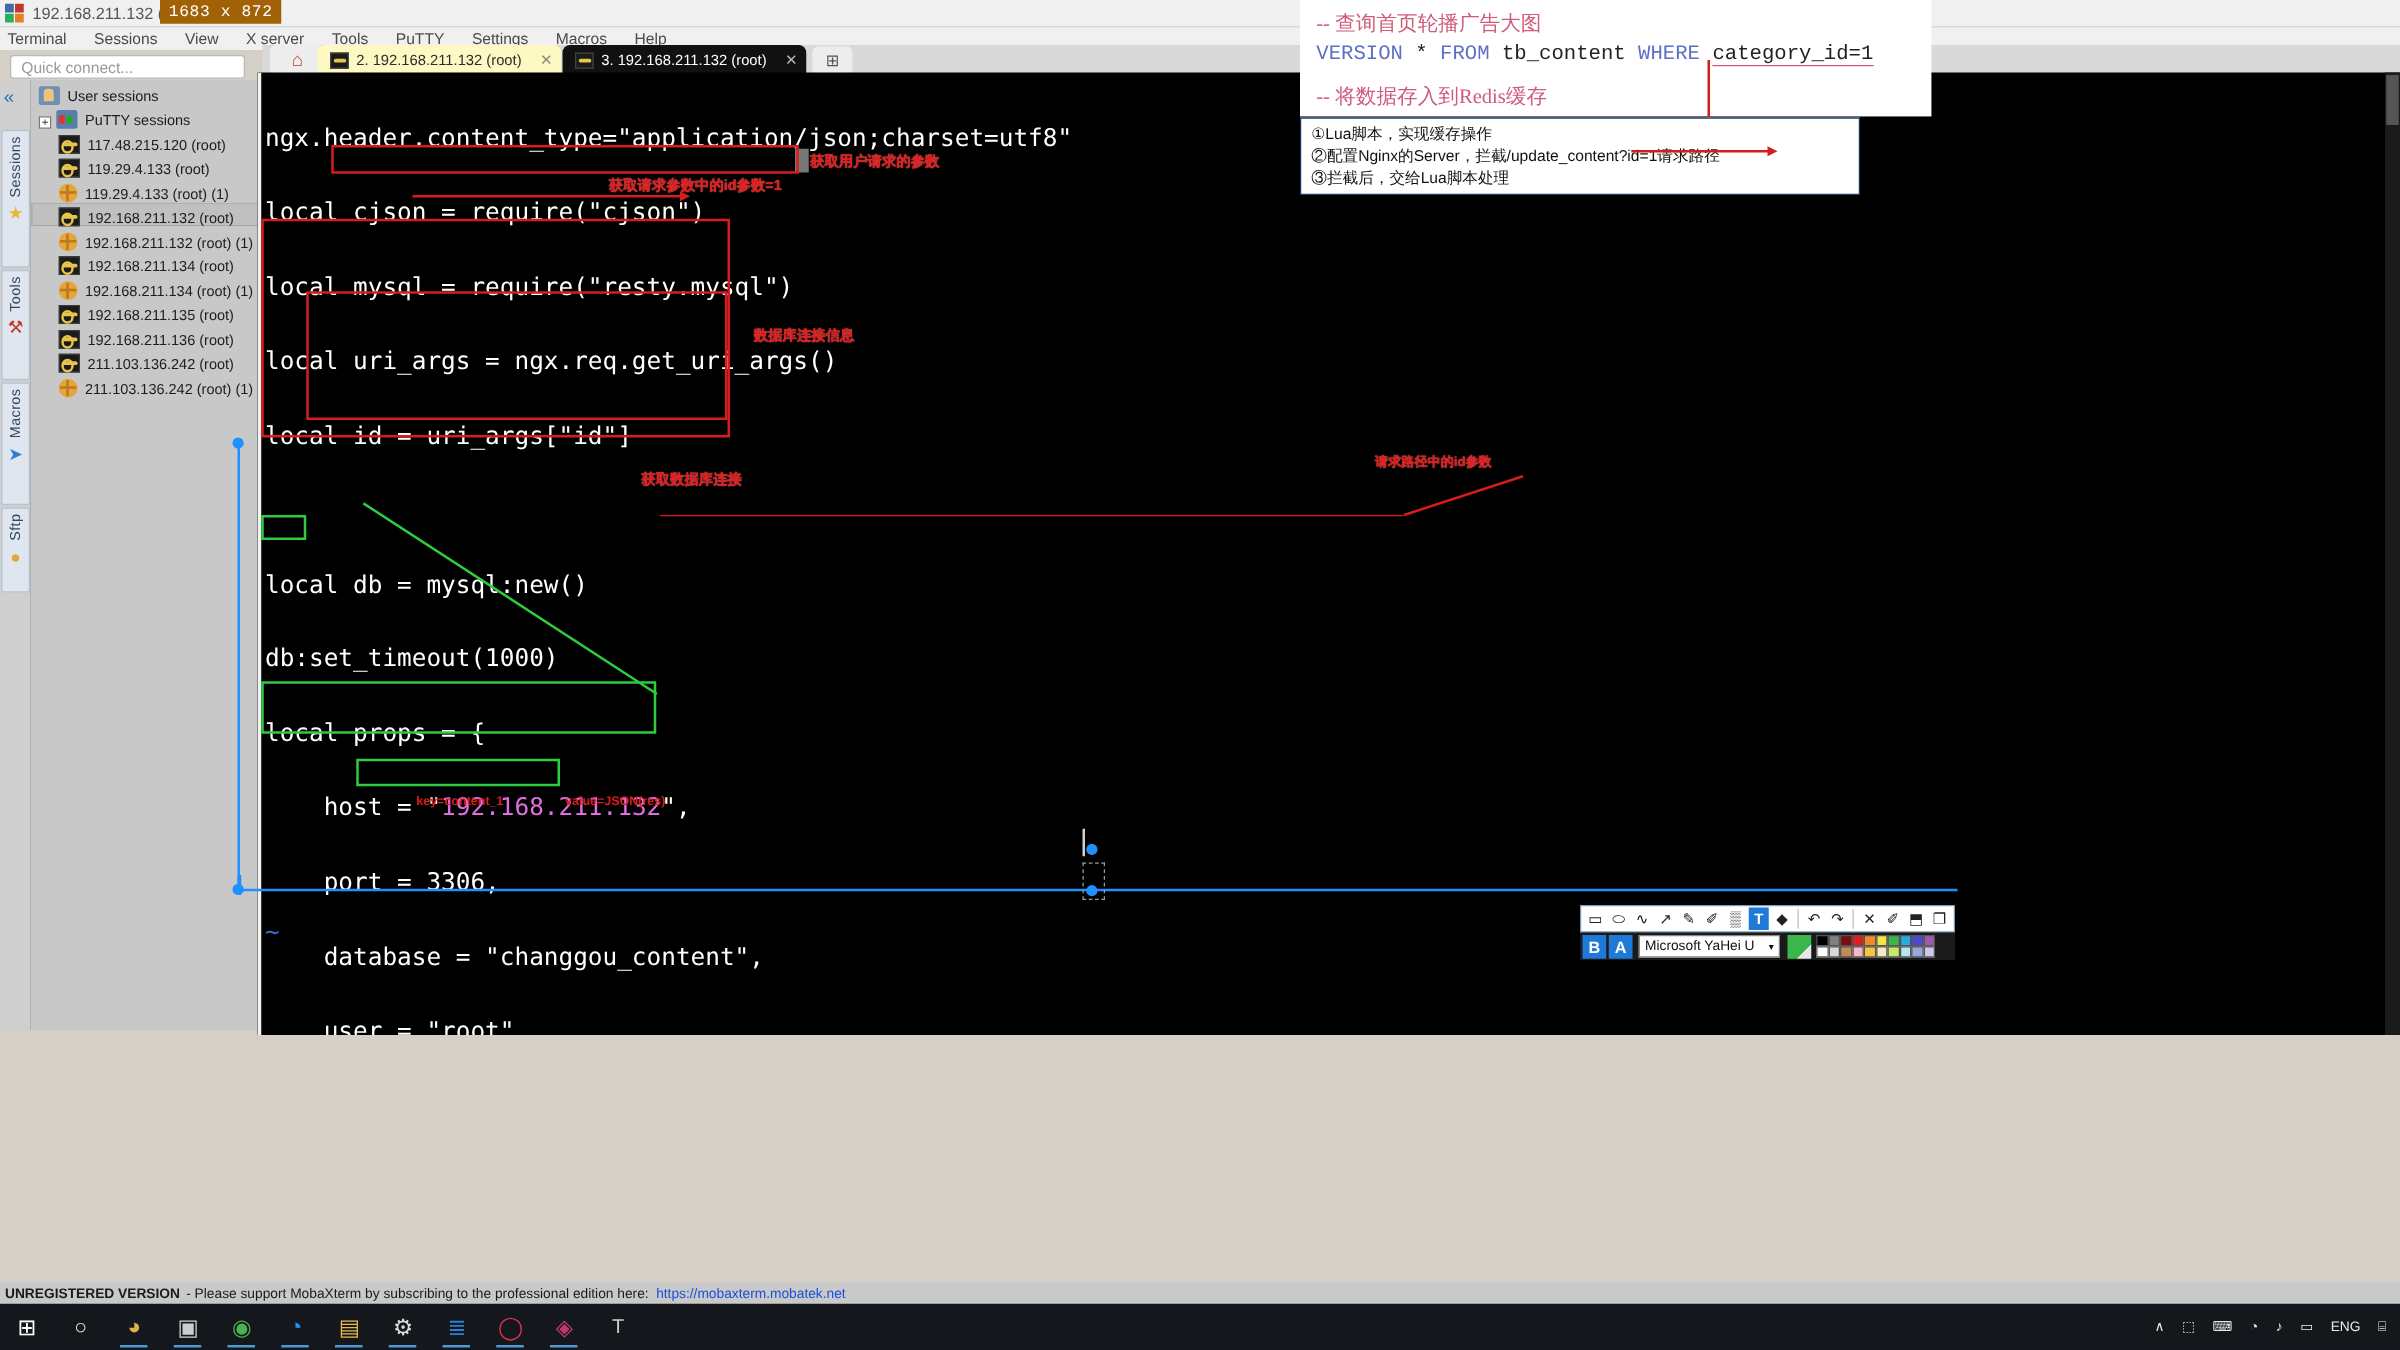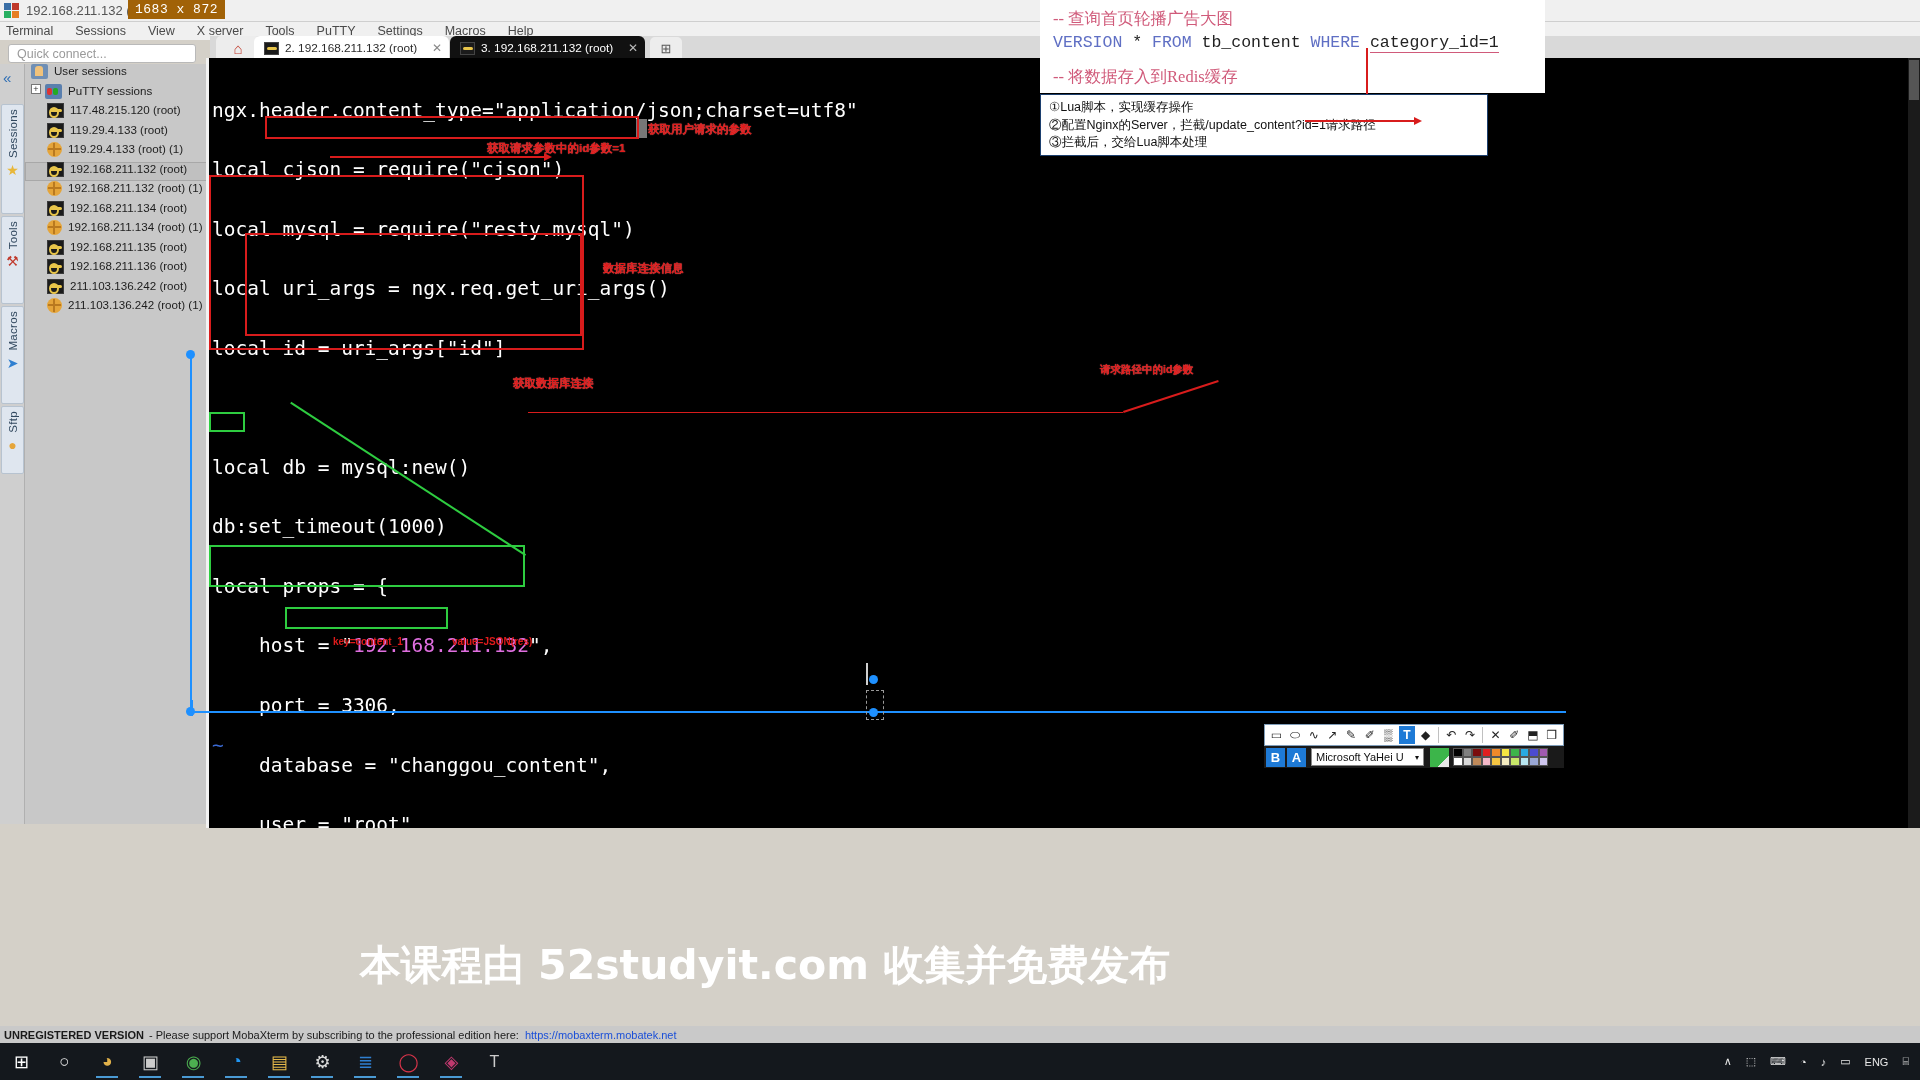--- a/index.html
+++ b/index.html
@@ -59,21 +59,21 @@
     writing-mode: vertical-rl; transform: rotate(180deg);
     font-size:11.5px; color:#31485f; letter-spacing:0.3px;
   }
   .vtab .gl { font-size:14px; margin-top:4px; }
 
   
   .tree {
     position:absolute; left:25px; top:64px; width:185px; height:760px;
     background:#c8c8c8;
   }
-  .trow { display:flex; align-items:flex-start; height:19.5px; padding-left:6px; font-size:11.6px; color:#1d1d1d; }
+  .trow { display:flex; align-items:flex-end; height:19.5px; padding-left:6px; font-size:11.6px; color:#1d1d1d; }
   .trow.sel { background:#c0c0c0; box-shadow: inset 0 0 0 1px #a8a8a8; }
   .tico { width:17px; height:15px; margin-right:6px; position:relative; flex:0 0 auto; }
   .ico-folder-user { background:#6f8fb5; border-radius:2px; }
   .ico-folder-user::after { content:""; position:absolute; left:4px; top:2px; width:8px;height:10px;background:#f0c27b;border-radius:3px 3px 0 0;}
   .ico-folder-putty { background:#5a7fae; border-radius:2px; }
   .ico-folder-putty::after{content:"";position:absolute;left:2px;top:4px;width:5px;height:7px;background:#d33;border-radius:2px;}
   .ico-folder-putty::before{content:"";position:absolute;left:8px;top:4px;width:5px;height:7px;background:#2a2;border-radius:2px;}
   .ico-key { background:#1b1b1b; border:1px solid #3a3a3a; }
   .ico-key::after{content:"";position:absolute;left:2px;top:5px;width:12px;height:3px;background:#e8c54a;border-radius:2px;}
   .ico-key::before{content:"";position:absolute;left:1px;top:3px;width:6px;height:7px;border:2px solid #e8c54a;border-radius:50%;}
@@ -94,21 +94,21 @@
   
   .tabstrip {
     position:absolute; left:210px; top:36px; width:1710px; height:24px;
     background:#d9d9d9;
   }
   .tab {
     position:absolute; top:0; height:24px; display:flex; align-items:center;
     font-size:11.8px; padding:0 10px;
   }
   .tab.home { left:6px; width:44px; background:#ededed; border-radius:5px 5px 0 0; justify-content:center; }
-  .tab.inactive { left:44px; width:195px; background:#ffffff; border-radius:6px 6px 0 0; color:#2c2c2c; }
+  .tab.inactive { left:44px; width:195px; background:#fef9c3; border-radius:6px 6px 0 0; color:#2c2c2c; }
   .tab.active { left:240px; width:195px; background:#111; color:#fff; border-radius:6px 6px 0 0; }
   .tab .tabkey { width:15px;height:13px;margin-right:6px;position:relative;background:#1b1b1b;border:1px solid #444;flex:0 0 auto;}
   .tab .tabkey::after{content:"";position:absolute;left:2px;top:4px;width:10px;height:3px;background:#e8c54a;border-radius:2px;}
   .tab.active .tabkey { background:#1b1b1b; }
   .tab .tabclose { position:absolute; right:7px; font-size:12px; color:#888; }
   .tab.active .tabclose { color:#bbb; }
   .newtab {
     position:absolute; left:440px; top:1px; width:32px; height:22px;
     background:#ededed; border-radius:5px 5px 0 0;
     display:flex; align-items:center; justify-content:center; font-size:13px; color:#555;
@@ -524,21 +524,20 @@
         <div class="psw" style="background:#f5c542"></div>
         <div class="psw" style="background:#f5ecc0"></div>
         <div class="psw" style="background:#c8e86a"></div>
         <div class="psw" style="background:#b8e6f0"></div>
         <div class="psw" style="background:#9aa8d6"></div>
         <div class="psw" style="background:#cfc6ee"></div>
       </div>
     </div>
   </div>
 
-  <div class="watermark">本课程由 52studyit.com 收集并免费发布</div>
 
   <div class="unreg">
     <b>UNREGISTERED VERSION</b>
     <span>-  Please support MobaXterm by subscribing to the professional edition here:</span>
     <a href="#">https://mobaxterm.mobatek.net</a>
   </div>
 
   <div class="taskbar">
     <div class="tbitem">
         <span style="color:#ffffff;font-size:18px;">⊞</span>

